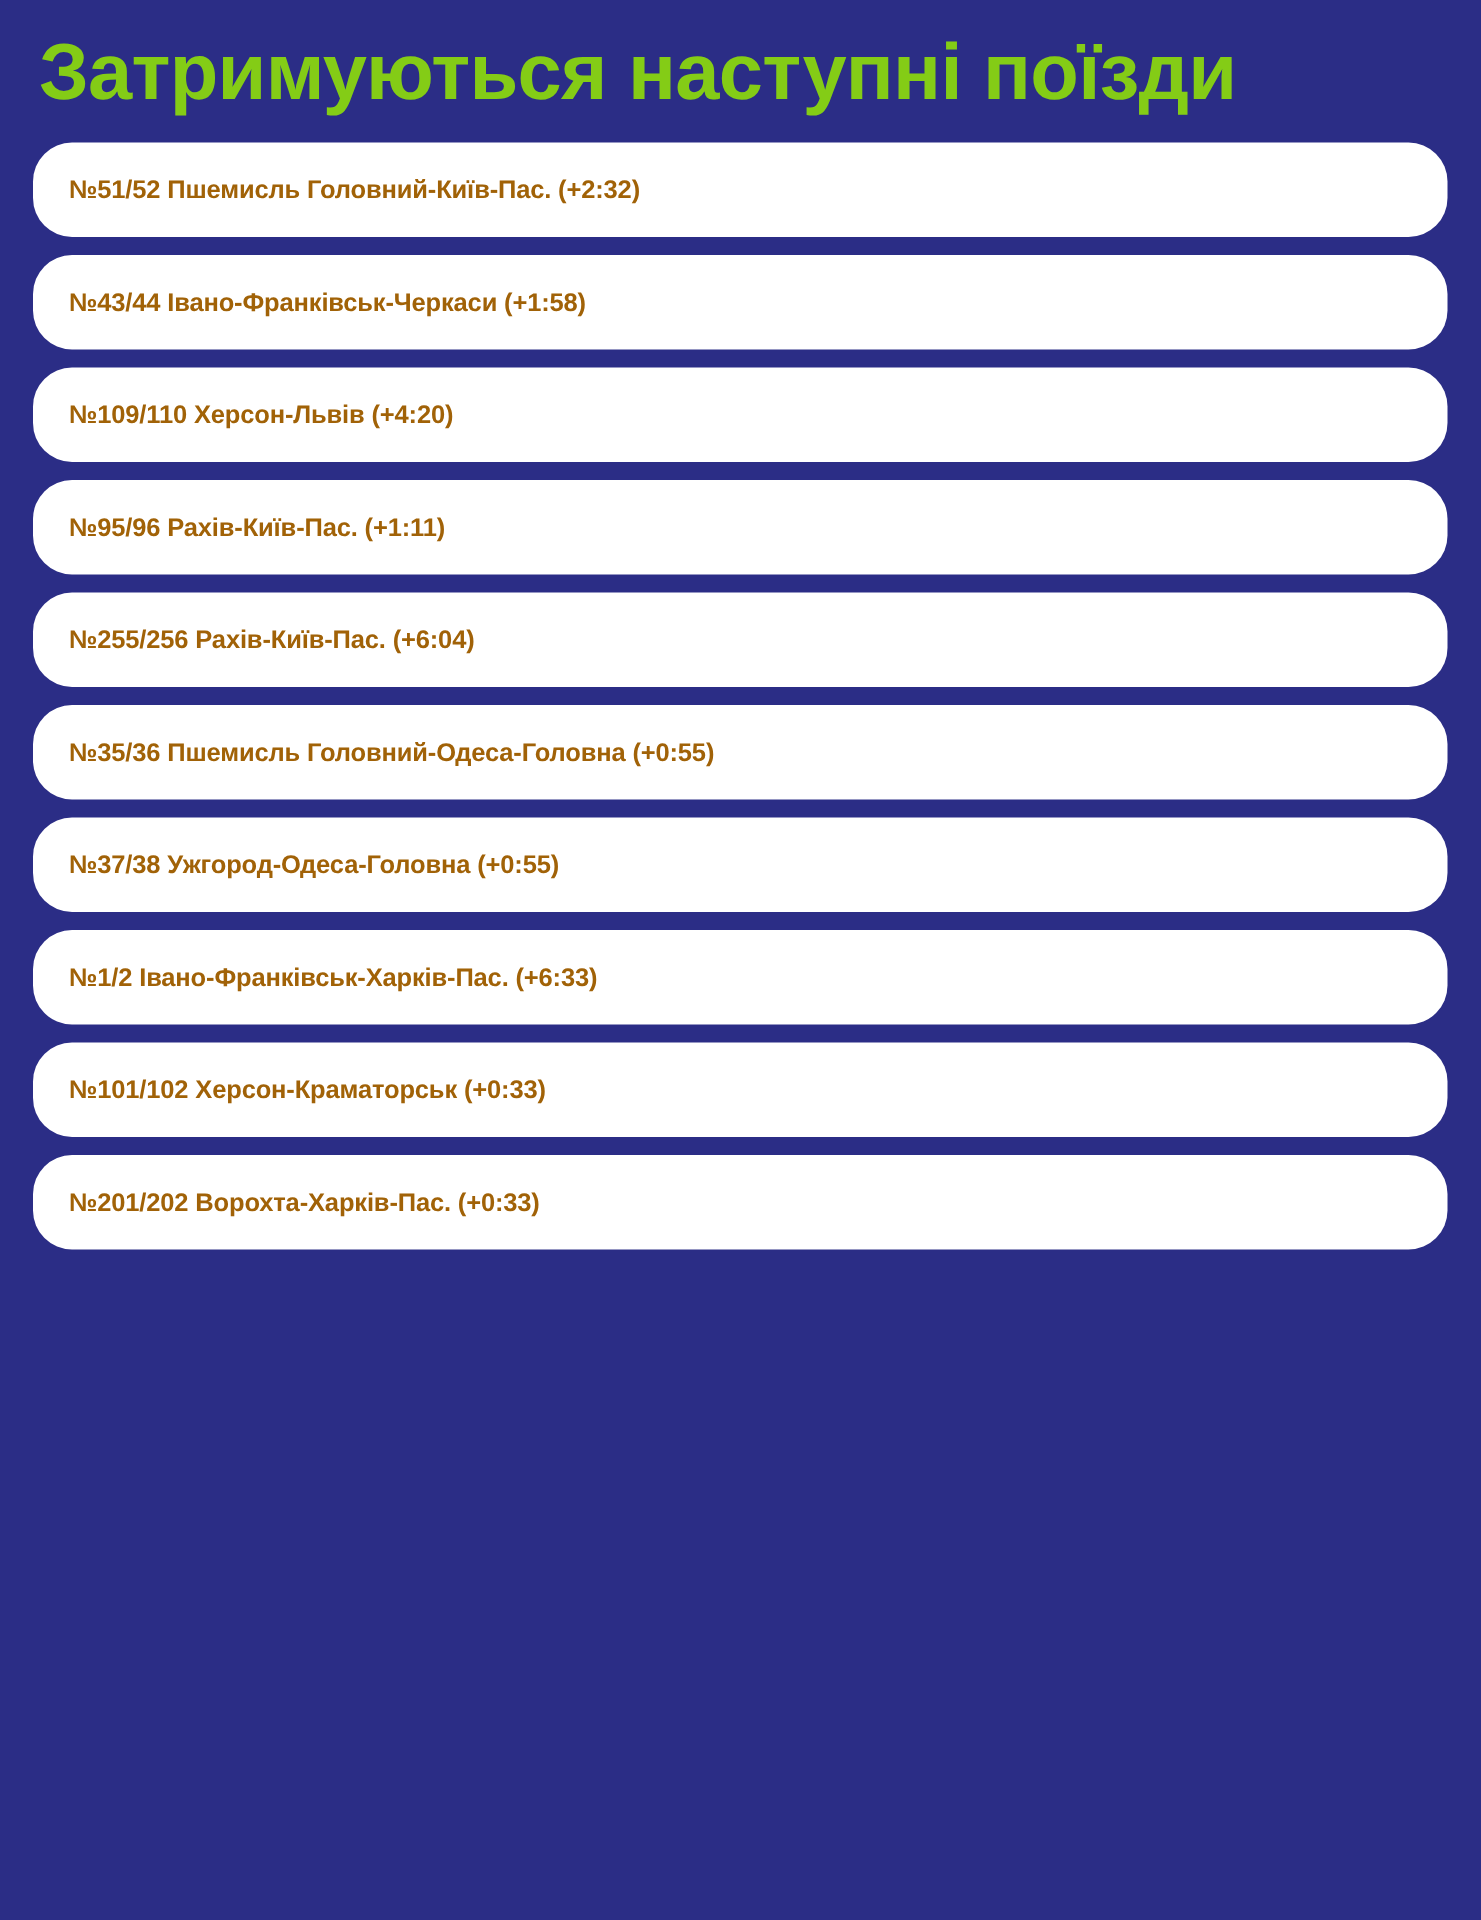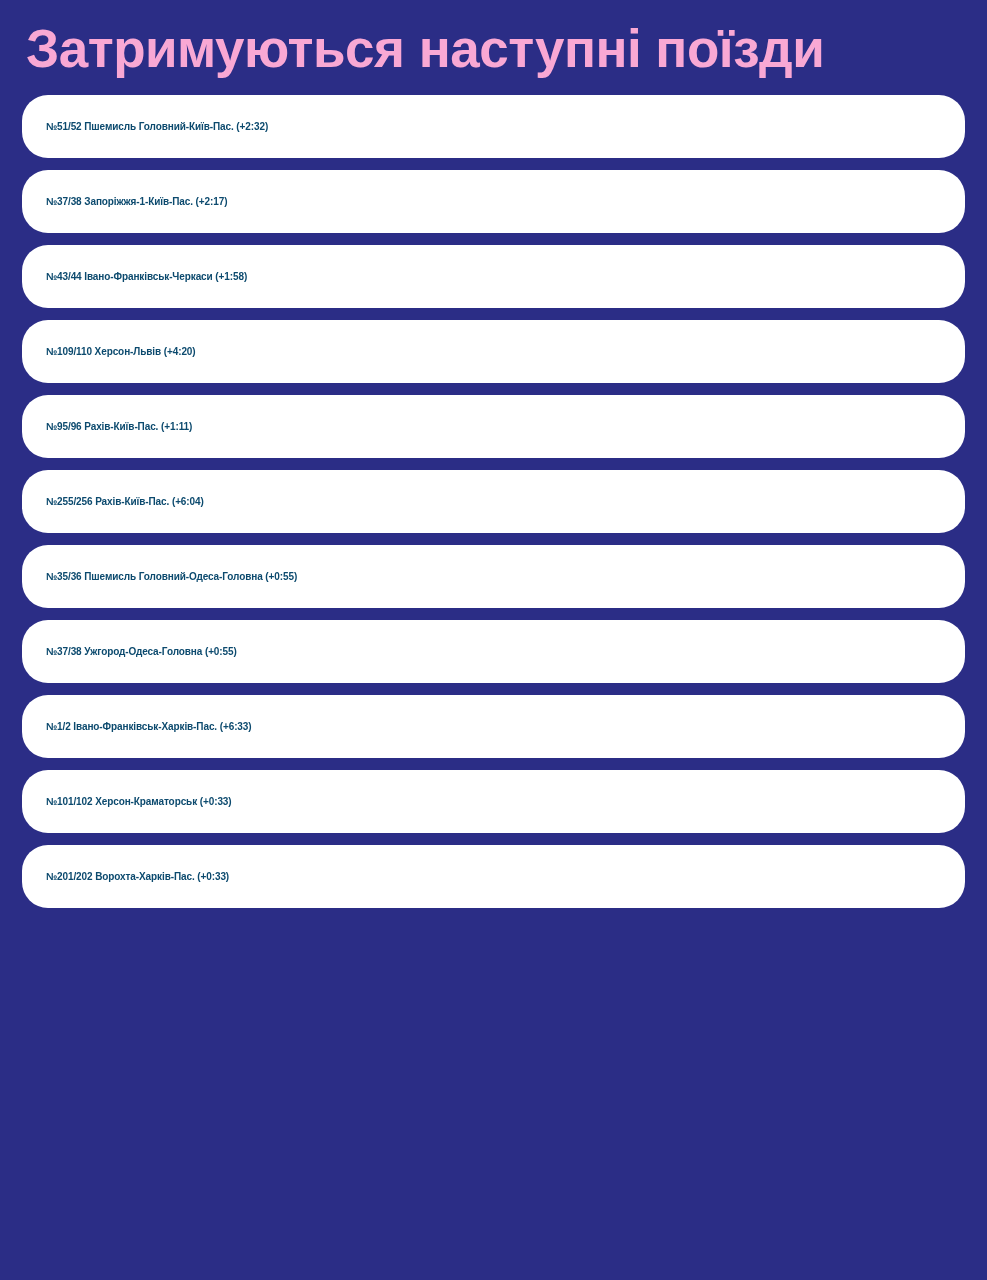--- a/index.html
+++ b/index.html
@@ -16,21 +16,21 @@
   .page {
     width: 987px;
     height: 1280px;
     background: #2b2d86;
     box-sizing: border-box;
     padding: 0 22px;
     display: flex;
     flex-direction: column;
   }
   .page-title {
-    color: #f9a8d4;
+    color: #84cc16;
     font-size: 53px;
     font-weight: bold;
     letter-spacing: -0.5px;
     line-height: 1.0;
     margin: 22px 0 20px 4px;
     white-space: nowrap;
   }
   .train-list {
     display: flex;
     flex-direction: column;
@@ -39,43 +39,40 @@
   .train-item {
     background: #ffffff;
     border-radius: 26px;
     height: 63px;
     display: flex;
     align-items: center;
     padding: 0 24px;
     box-sizing: border-box;
   }
   .train-label {
-    color: #0c4a6e;
-    font-size: 10px;
+    color: #a16207;
+    font-size: 17px;
     font-weight: bold;
     letter-spacing: -0.1px;
     white-space: nowrap;
   }
 </style>
 </head>
 <body>
 
 <div class="page">
 
   <h1 class="page-title">Затримуються наступні поїзди</h1>
 
   <div class="train-list">
 
     <div class="train-item">
       <span class="train-label">№51/52 Пшемисль Головний-Київ-Пас. (+2:32)</span>
     </div>
 
-    <div class="train-item">
-      <span class="train-label">№37/38 Запоріжжя-1-Київ-Пас. (+2:17)</span>
-    </div>
 
 
 
     <div class="train-item">
       <span class="train-label">№43/44 Івано-Франківськ-Черкаси (+1:58)</span>
     </div>
 
     <div class="train-item">
       <span class="train-label">№109/110 Херсон-Львів (+4:20)</span>
     </div>

